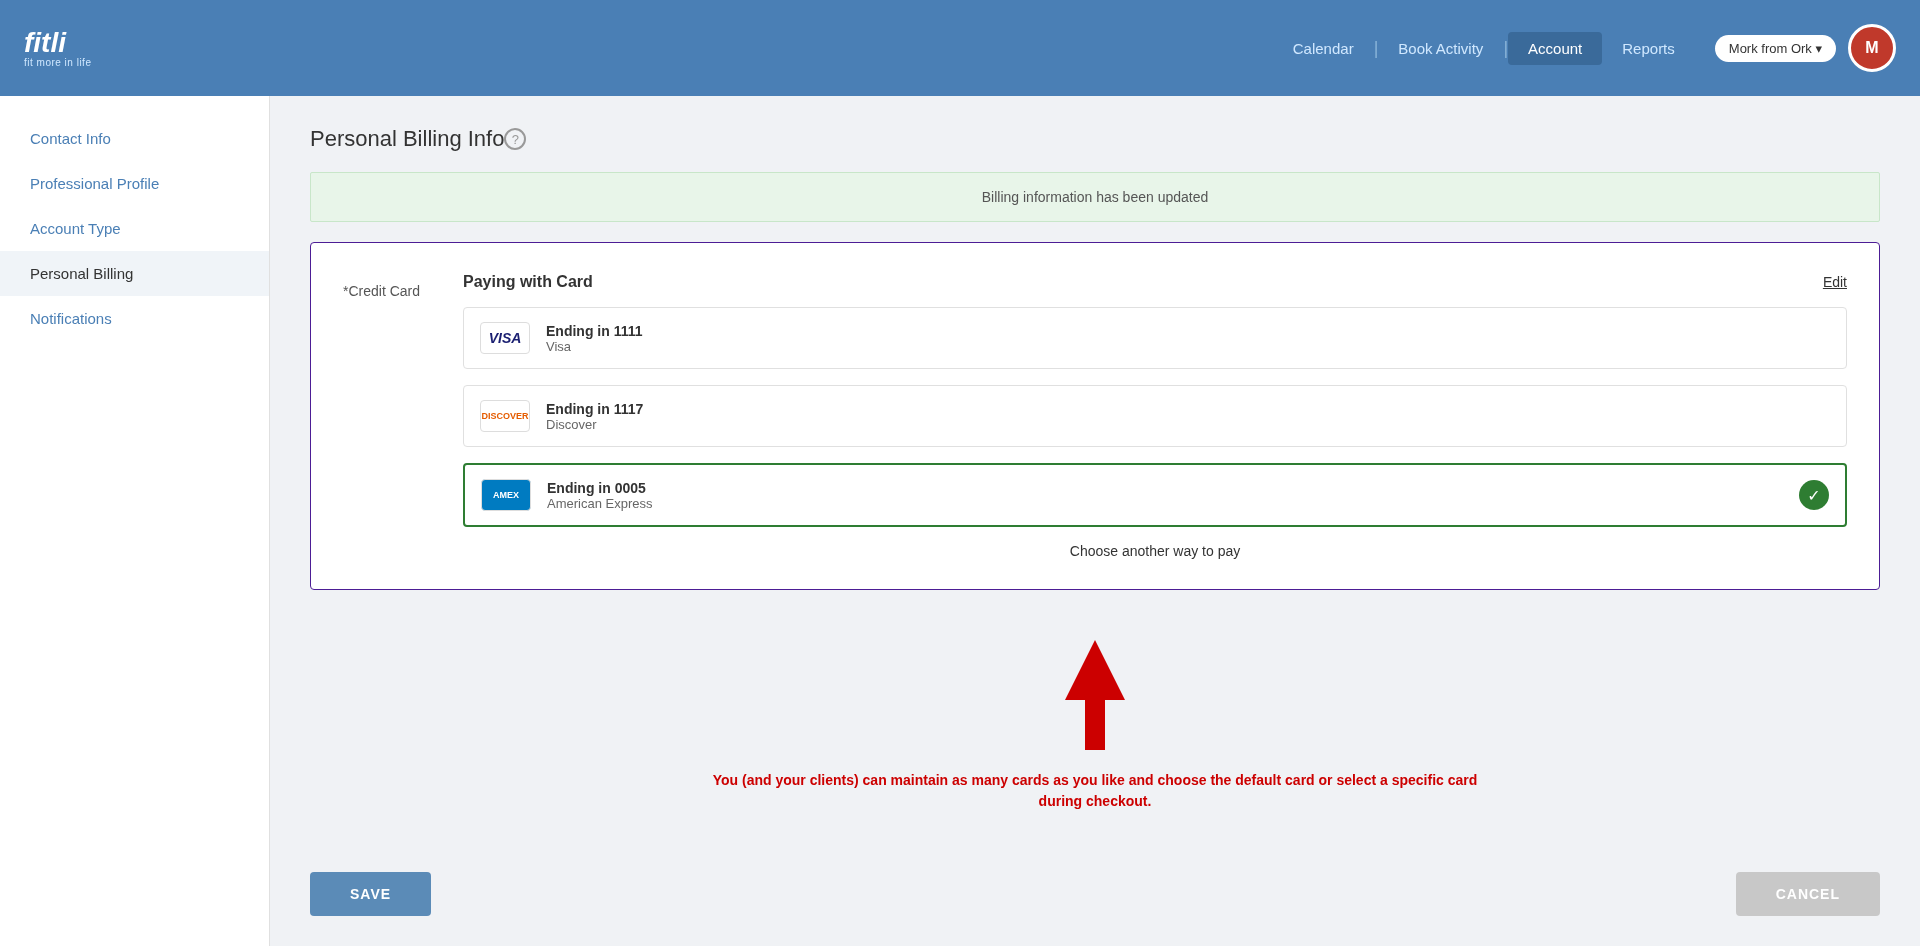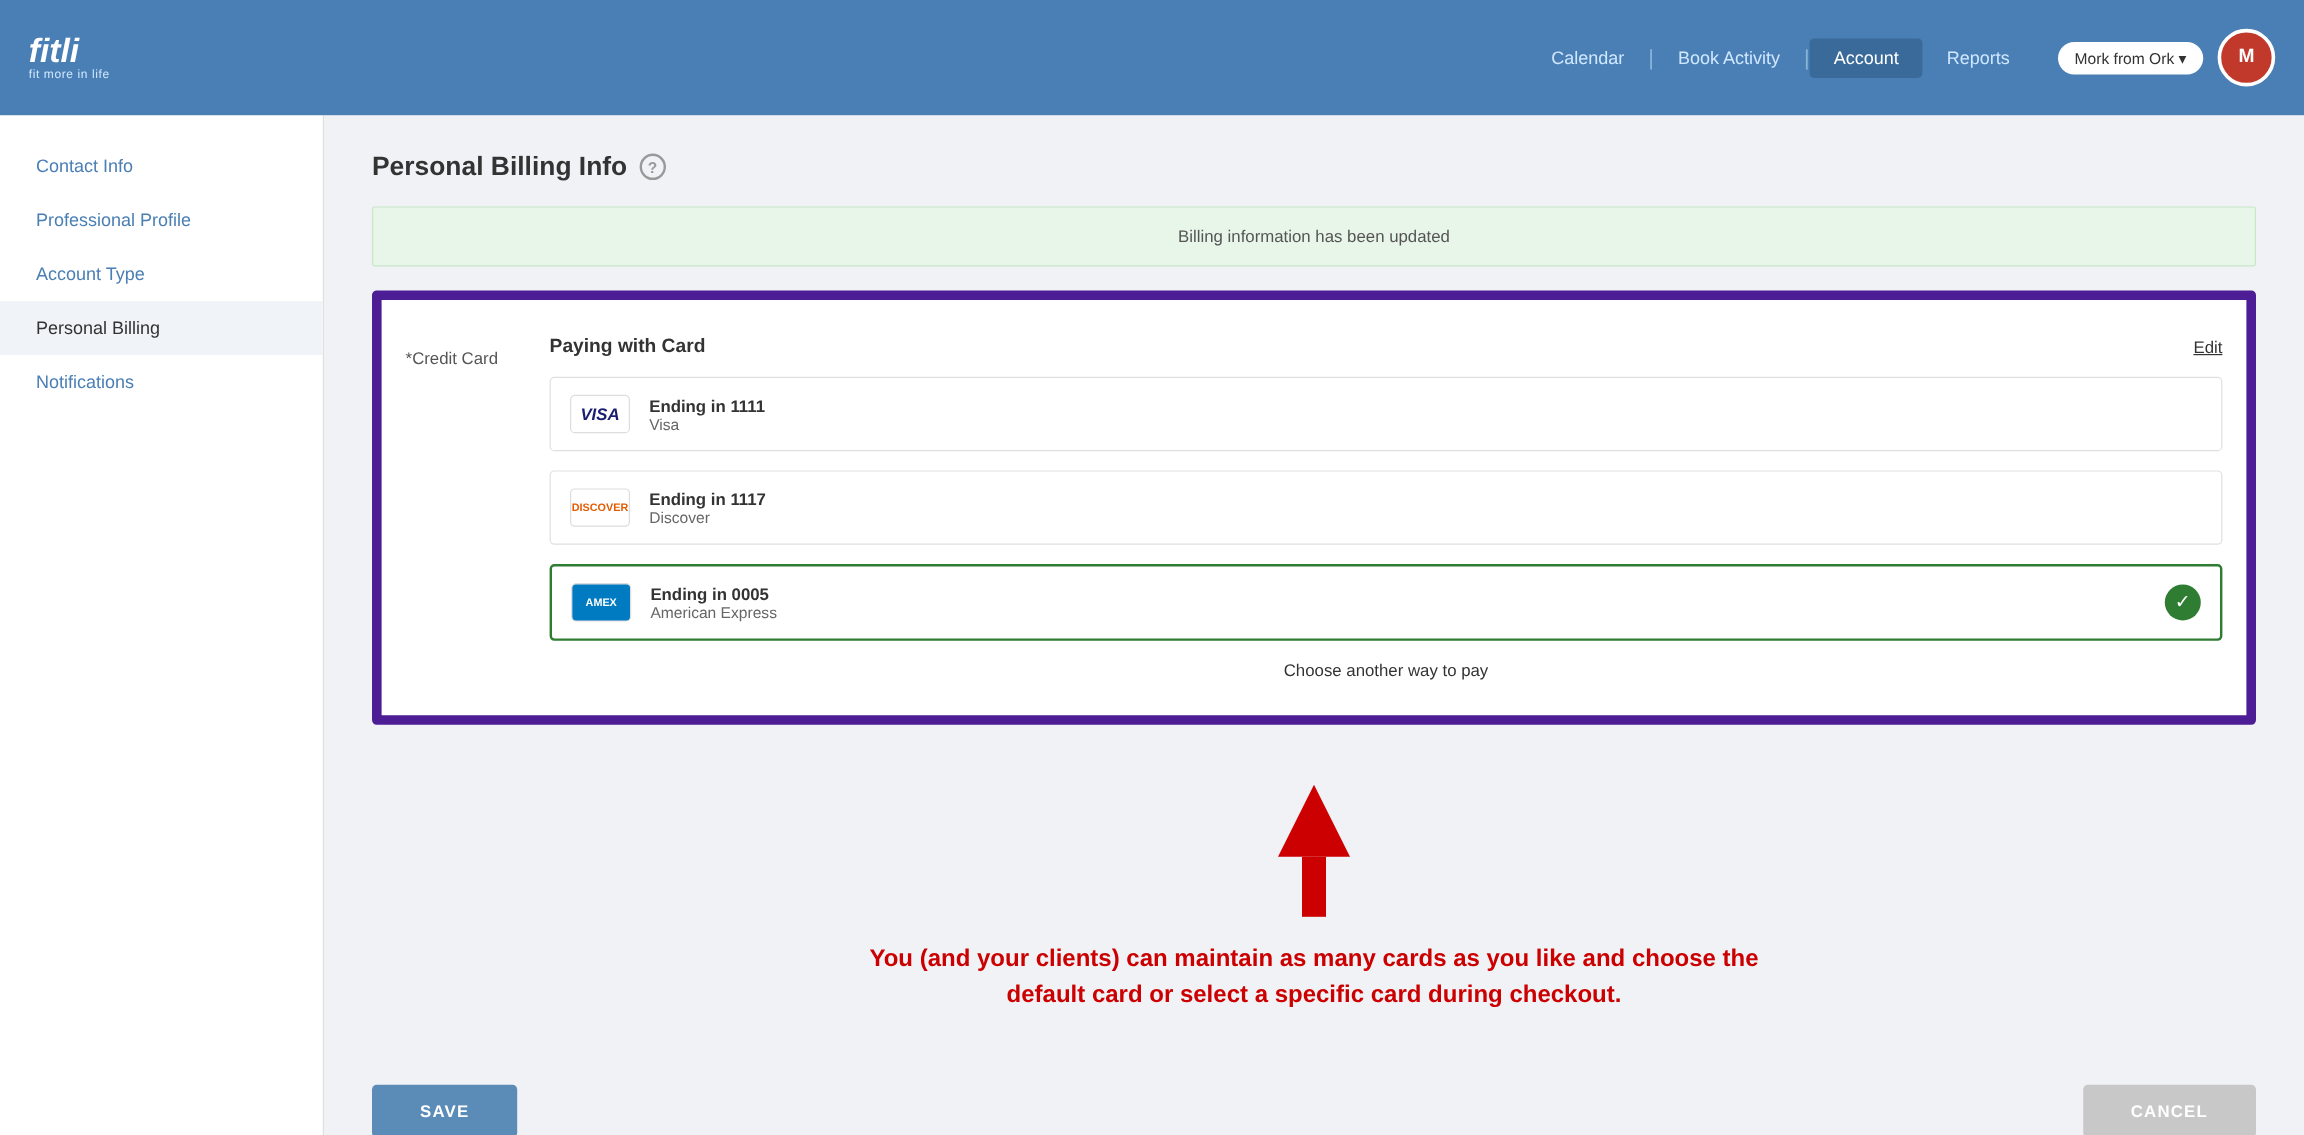--- a/index.html
+++ b/index.html
@@ -115,26 +115,25 @@
 
     
     .main-content {
       flex: 1;
       padding: 30px 40px;
       background: #f0f2f5;
     }
 
     .page-title {
       font-size: 22px;
-      font-weight: 700;
+      font-weight: 400;
       color: #333;
       margin-bottom: 20px;
       display: flex;
       align-items: center;
-      gap: 10px;
     }
     .help-icon {
       width: 22px;
       height: 22px;
       border-radius: 50%;
       border: 2px solid #999;
       color: #999;
       display: inline-flex;
       align-items: center;
       justify-content: center;
@@ -149,25 +148,25 @@
       padding: 16px;
       text-align: center;
       color: #555;
       font-size: 14px;
       margin-bottom: 20px;
       border-radius: 2px;
     }
 
     
     .card-section {
-      border: 8px solid #4c1d95;
-      background: white;
-      border-radius: 4px;
-      display: flex;
-      padding: 30px 20px;
+      border: 1px solid #4c1d95;
+      background: white;
+      border-radius: 4px;
+      display: flex;
+      padding: 30px 32px;
     }
     .card-label {
       font-size: 14px;
       color: #555;
       width: 120px;
       flex-shrink: 0;
       padding-top: 10px;
     }
     .card-content {
       flex: 1;
@@ -289,21 +288,21 @@
       margin-bottom: 0;
     }
     .arrow-shaft {
       width: 20px;
       height: 50px;
       background: #cc0000;
       margin-top: 0;
     }
     .annotation-text {
       color: #cc0000;
-      font-size: 20px;
+      font-size: 14px;
       font-weight: 600;
       text-align: center;
       max-width: 800px;
       margin-top: 20px;
       line-height: 1.5;
     }
 
     
     .footer-buttons {
       display: flex;

